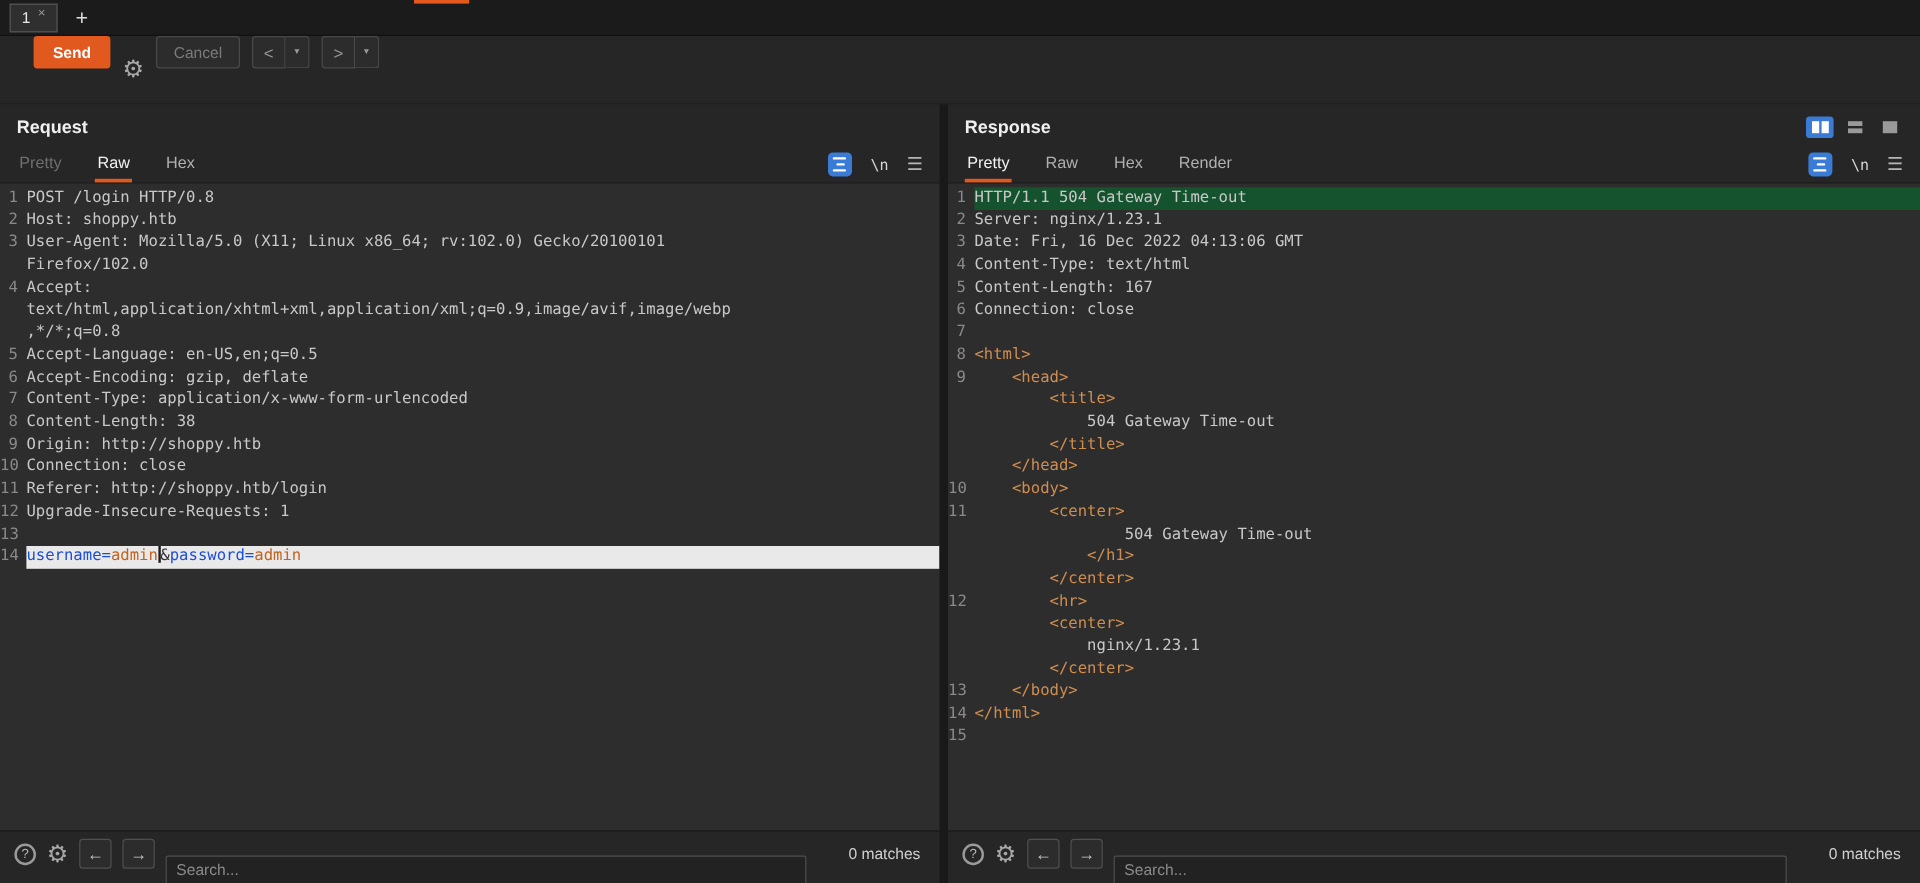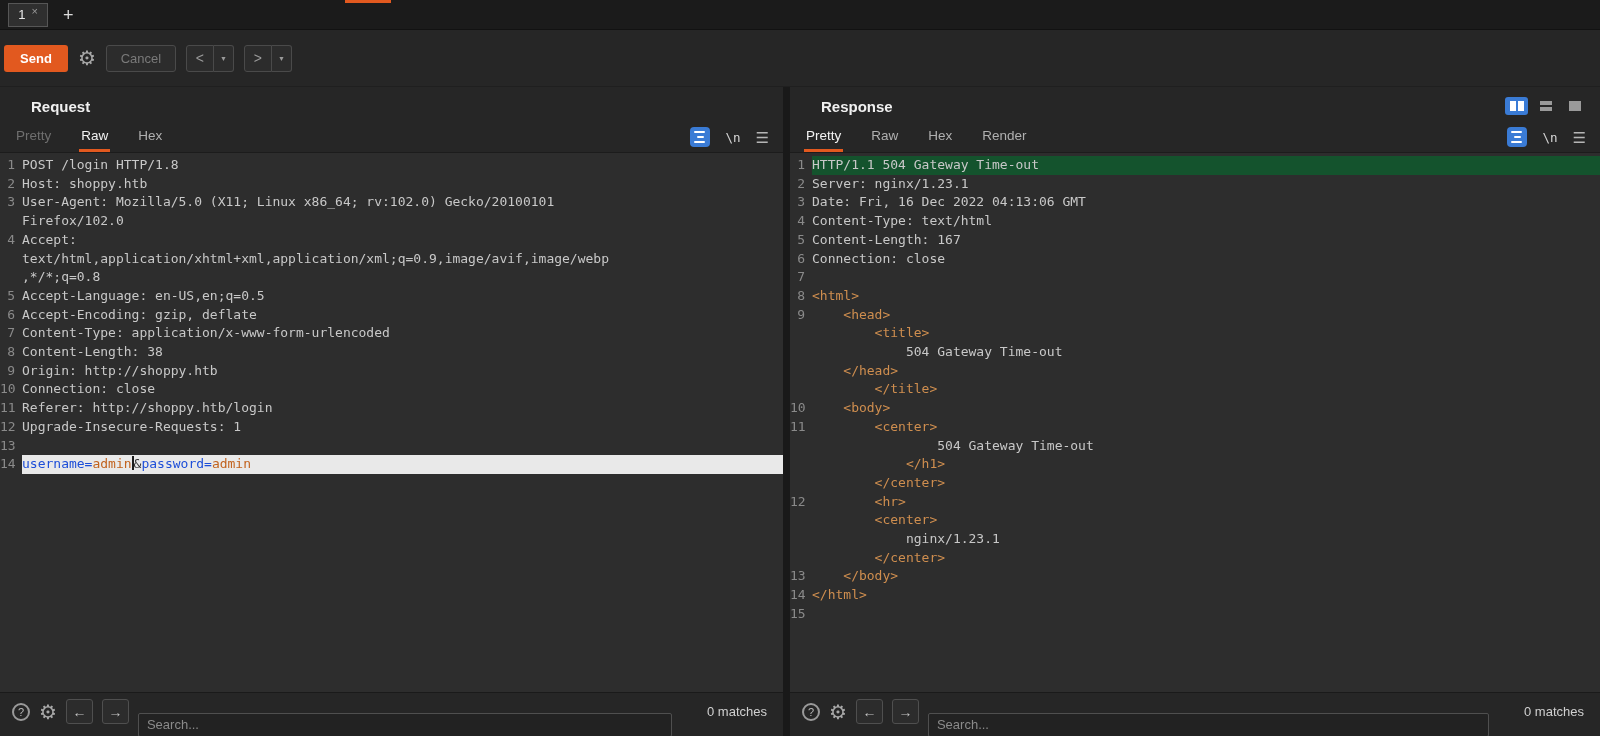--- a/index.html
+++ b/index.html
@@ -11,36 +11,36 @@
     position:relative;
     color:#c8c8c8;
   }
   
   .topstrip{height:30px;background:#1b1b1b;border-bottom:1px solid #121212;display:flex;align-items:center;padding-left:8px;position:relative;}
   .rtab{height:24px;min-width:40px;background:#2f2f2f;border:1px solid #565656;display:flex;align-items:center;justify-content:center;gap:6px;color:#e8e8e8;font-size:13px;padding:0 7px;cursor:pointer;}
   .rtab .tabx{color:#9a9a9a;font-size:11px;align-self:flex-start;margin-top:1px;}
   .addtab{color:#dcdcdc;font-size:18px;margin-left:15px;cursor:pointer;line-height:1;}
   .orange-fragment{position:absolute;top:0;left:345px;width:46px;height:3px;background:#e2591f;}
   
-  .toolbar{height:56px;display:flex;align-items:center;padding-left:4px;gap:10px;background:#262626;position:relative;}
+  .toolbar{height:56px;display:flex;padding-left:28px;gap:10px;background:#262626;position:relative;}
   .btn-send{background:#e2591f;color:#fff;font-weight:bold;font-size:13px;border:none;border-radius:3px;width:64px;height:27px;cursor:pointer;font-family:inherit;}
   .icon-gear{color:#a8a8a8;font-size:20px;line-height:1;cursor:pointer;background:none;border:none;font-family:inherit;}
   .btn-cancel{background:#2c2c2c;color:#7a7a7a;font-size:13px;border:1px solid #4a4a4a;border-radius:3px;width:70px;height:27px;font-family:inherit;}
   .navgrp{display:flex;}
   .navbtn{background:#2c2c2c;border:1px solid #4a4a4a;color:#9a9a9a;height:27px;cursor:pointer;font-family:inherit;}
   .nav-main{width:28px;font-size:14px;border-radius:3px 0 0 3px;}
   .nav-dd{width:20px;font-size:7px;border-left:none;border-radius:0 3px 3px 0;}
   .target-label{position:absolute;left:1616px;top:50%;transform:translateY(-50%);color:#d946ef;font-size:14px;cursor:pointer;}
   
   .main{display:flex;height:650px;border-top:1px solid #1f1f1f;}
   .panel{background:#262626;display:flex;flex-direction:column;}
   .panel.request{width:783px;}
   .splitter{width:7px;background:#191919;cursor:col-resize;}
   .panel.response{flex:1;}
-  .phead{height:38px;display:flex;align-items:center;justify-content:space-between;padding:0 14px;margin-left:17px;}
+  .phead{height:38px;display:flex;align-items:center;justify-content:space-between;padding:0 14px;}
   .ptitle{color:#f0f0f0;font-size:15px;font-weight:bold;}
   .layout-toggles{display:flex;gap:6px;align-items:center;}
   .lt{width:23px;height:18px;border-radius:3px;display:flex;align-items:center;justify-content:center;gap:2px;cursor:pointer;background:transparent;border:none;}
   .lt.sel{background:#3a7bd5;}
   .lt .vbar{width:6px;height:10px;background:#fff;}
   .lt.rows{flex-direction:column;}
   .lt .hbar{width:12px;height:4px;background:#9a9a9a;}
   .lt .sq{width:12px;height:10px;background:#9a9a9a;}
   
   .tabsrow{height:28px;display:flex;align-items:flex-end;padding:0 14px;gap:26px;border-bottom:1px solid #1c1c1c;}
@@ -122,21 +122,21 @@
               <i></i>
               <i></i>
             </button>
           <button class="icon-nl">\n</button>
           <button class="icon-menu">☰</button>
         </div>
       </div>
       <div class="editor" id="req-lines">
           <div class="crow">
             <span class="gut">1</span>
-            <span class="code"><span class="t-h">POST /login HTTP/1.8</span></span>
+            <span class="code"><span class="t-h">POST /login HTTP/0.8</span></span>
           </div>
           <div class="crow">
             <span class="gut">2</span>
             <span class="code"><span class="t-h">Host: shoppy.htb</span></span>
           </div>
           <div class="crow">
             <span class="gut">3</span>
             <span class="code"><span class="t-h">User-Agent: Mozilla/5.0 (X11; Linux x86_64; rv:102.0) Gecko/20100101</span></span>
           </div>
           <div class="crow">
@@ -282,25 +282,25 @@
           <div class="crow">
             <span class="gut"></span>
             <span class="code"><span class="t-tag">        &lt;title&gt;</span></span>
           </div>
           <div class="crow">
             <span class="gut"></span>
             <span class="code"><span class="t-h">            504 Gateway Time-out</span></span>
           </div>
           <div class="crow">
             <span class="gut"></span>
+            <span class="code"><span class="t-tag">        &lt;/title&gt;</span></span>
+          </div>
+          <div class="crow">
+            <span class="gut"></span>
             <span class="code"><span class="t-tag">    &lt;/head&gt;</span></span>
-          </div>
-          <div class="crow">
-            <span class="gut"></span>
-            <span class="code"><span class="t-tag">        &lt;/title&gt;</span></span>
           </div>
           <div class="crow">
             <span class="gut">10</span>
             <span class="code"><span class="t-tag">    &lt;body&gt;</span></span>
           </div>
           <div class="crow">
             <span class="gut">11</span>
             <span class="code"><span class="t-tag">        &lt;center&gt;</span></span>
           </div>
           <div class="crow">

